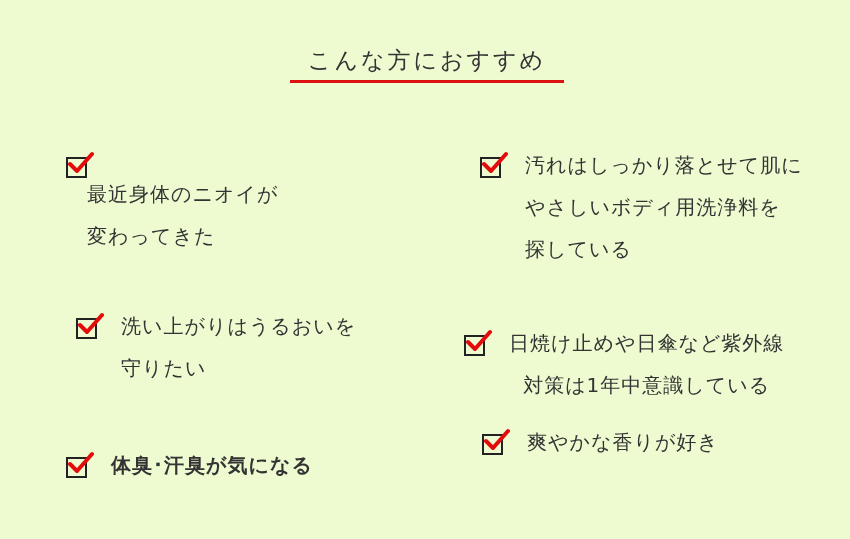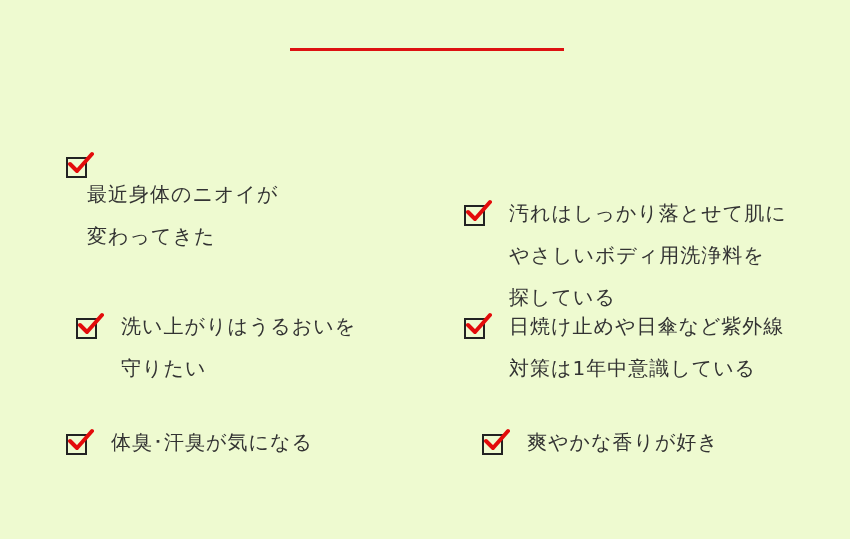--- a/index.html
+++ b/index.html
@@ -55,35 +55,36 @@
     margin-top: -6px;
     color: #333;
     letter-spacing: 1px;
     white-space: pre-line;
   }
 </style>
 </head>
 <body>
 
 <div class="title-wrap">
+  <div class="title">こんな方におすすめ</div>
   <div class="title-line"></div>
 </div>
 
 <div class="item" style="left:66px; top:150px;flex-direction:column;">
   <span class="check">
     <span class="box"></span>
     <svg width="26" height="24" viewBox="0 0 26 24">
         <path d="M2 13 L9 20 L24 3" fill="none" stroke="#e30b0b" stroke-width="4" stroke-linecap="round" stroke-linejoin="round"></path>
       </svg>
   </span>
   <span class="text">最近身体のニオイが
 変わってきた</span>
 </div>
 
-<div class="item" style="left:464px; top:150px;margin-top:48px;">
+<div class="item" style="left:480px; top:150px;">
   <span class="check">
     <span class="box"></span>
     <svg width="26" height="24" viewBox="0 0 26 24">
         <path d="M2 13 L9 20 L24 3" fill="none" stroke="#e30b0b" stroke-width="4" stroke-linecap="round" stroke-linejoin="round"></path>
       </svg>
   </span>
   <span class="text">汚れはしっかり落とせて肌に
 やさしいボディ用洗浄料を
 探している</span>
 </div>
@@ -92,32 +93,32 @@
   <span class="check">
     <span class="box"></span>
     <svg width="26" height="24" viewBox="0 0 26 24">
         <path d="M2 13 L9 20 L24 3" fill="none" stroke="#e30b0b" stroke-width="4" stroke-linecap="round" stroke-linejoin="round"></path>
       </svg>
   </span>
   <span class="text">洗い上がりはうるおいを
 守りたい</span>
 </div>
 
-<div class="item" style="left:464px; top:311px;">
+<div class="item" style="left:464px; top:328px;text-align:center;">
   <span class="check">
     <span class="box"></span>
     <svg width="26" height="24" viewBox="0 0 26 24">
         <path d="M2 13 L9 20 L24 3" fill="none" stroke="#e30b0b" stroke-width="4" stroke-linecap="round" stroke-linejoin="round"></path>
       </svg>
   </span>
   <span class="text">日焼け止めや日傘など紫外線
 対策は1年中意識している</span>
 </div>
 
-<div class="item" style="left:66px; top:427px;">
+<div class="item" style="left:66px; top:450px;font-weight:bold;">
   <span class="check">
     <span class="box"></span>
     <svg width="26" height="24" viewBox="0 0 26 24">
         <path d="M2 13 L9 20 L24 3" fill="none" stroke="#e30b0b" stroke-width="4" stroke-linecap="round" stroke-linejoin="round"></path>
       </svg>
   </span>
   <span class="text">体臭･汗臭が気になる</span>
 </div>
 
 <div class="item" style="left:482px; top:427px;">

